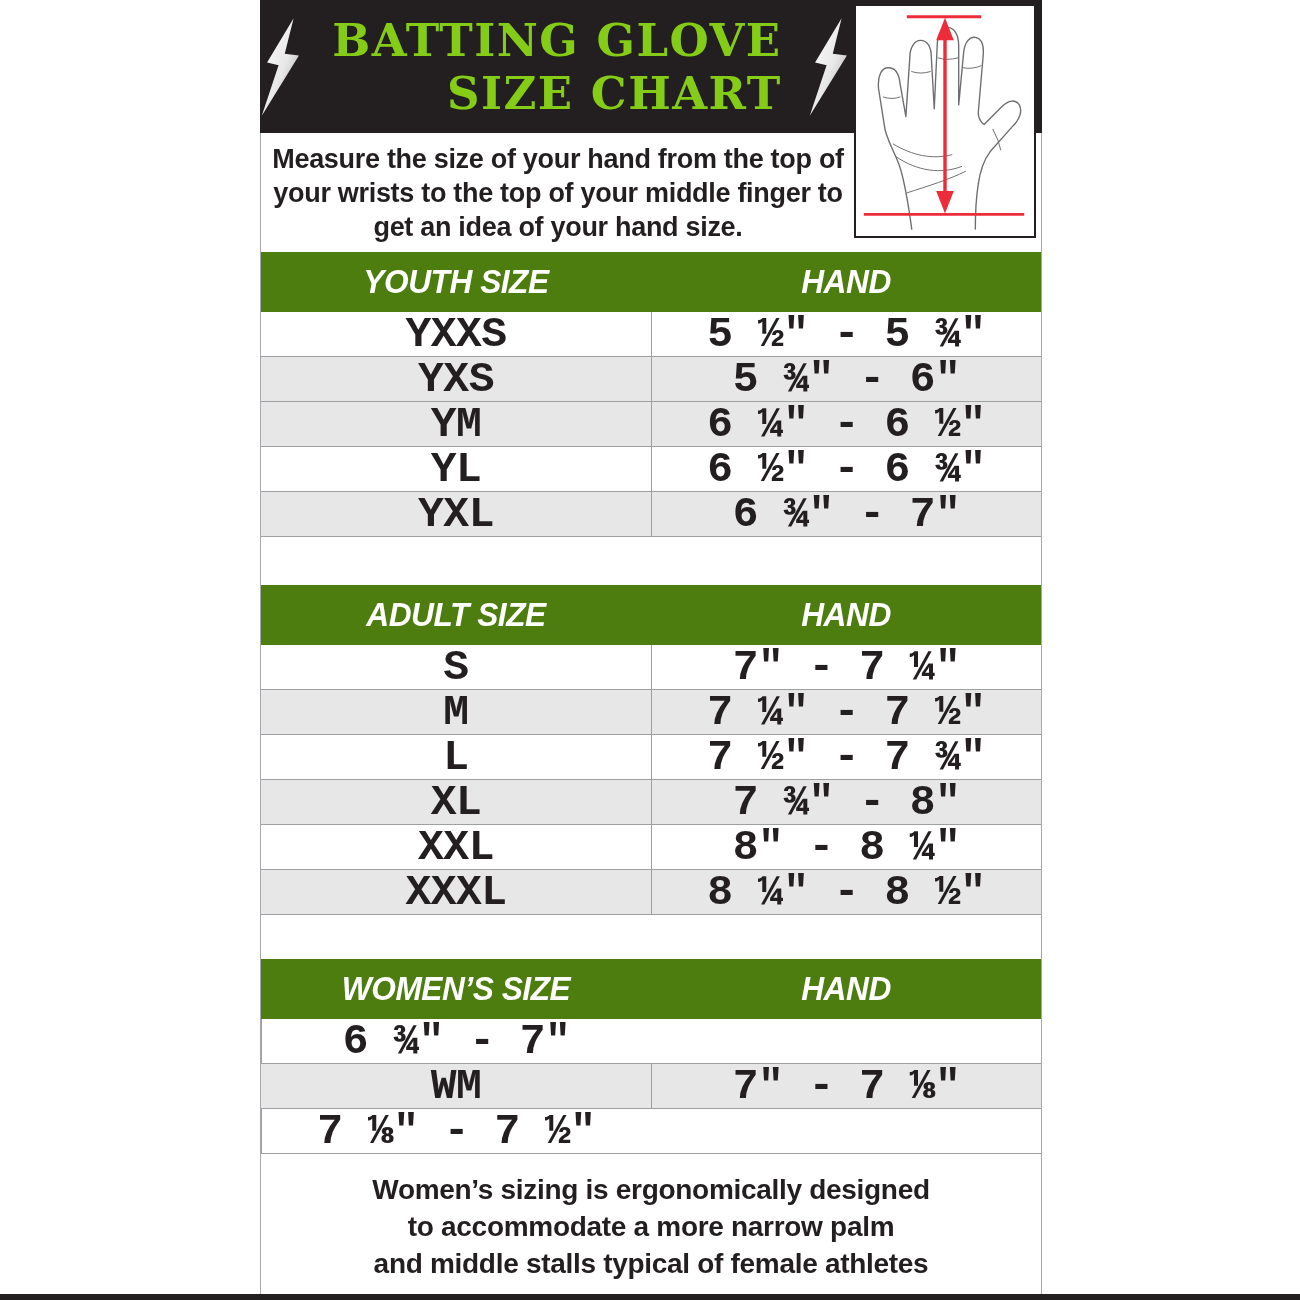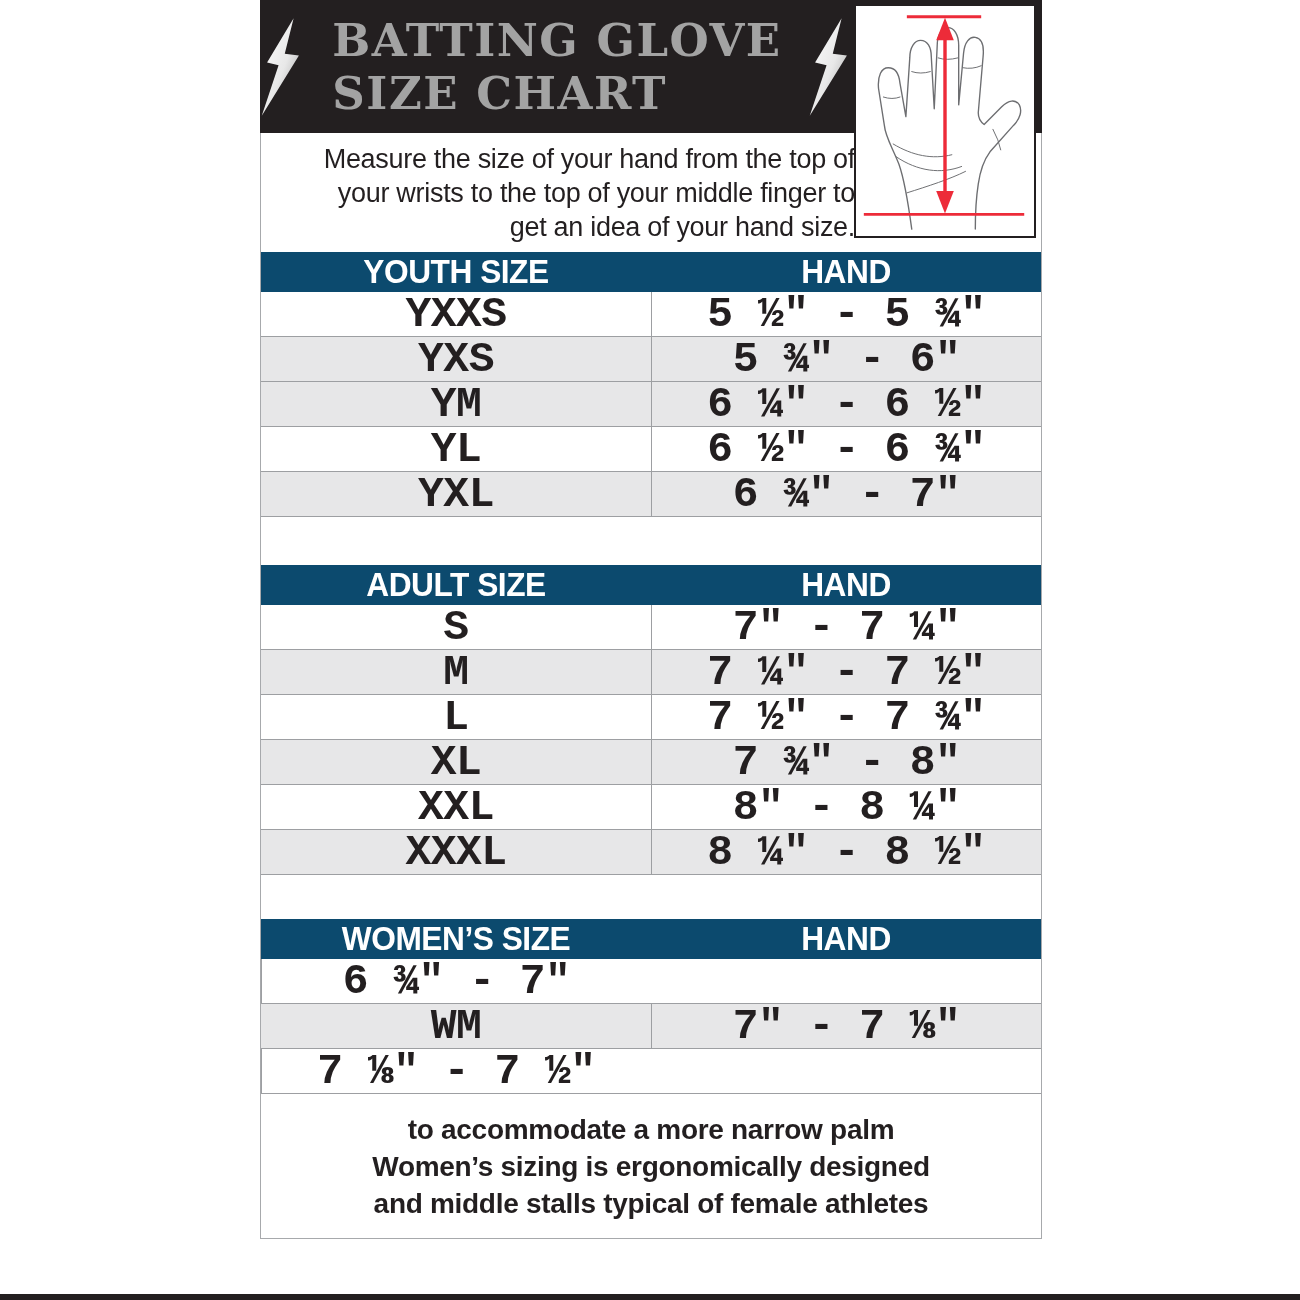--- a/index.html
+++ b/index.html
@@ -11,45 +11,45 @@
   .content { position:absolute; left:260px; top:0; width:782px; }
 
   
   .header-bar {
     height:133px; background:#231f20; display:flex; align-items:center;
   }
   .header-inner {
     width:594px; display:flex; align-items:center; justify-content:center; gap:26px;
   }
   .bolt { width:46px; height:104px; flex:0 0 auto; }
-  .title { text-align:left; color:#a3a3a3;
+  .title { text-align:right; color:#84cc16;
     font-family:"DejaVu Serif", "Liberation Serif", serif;
     font-weight:bold; font-size:45px; line-height:53px; letter-spacing:1.5px;
     white-space:nowrap;
   }
 
   
   .hand-box {
     position:absolute; left:594px; top:4px; width:182px; height:234px;
     background:#fff; border:2px solid #231f20; z-index:5;
   }
   .hand-box svg { display:block; width:100%; height:100%; }
 
   
   .bodycol { border-left:1px solid #a7a9ac; border-right:1px solid #a7a9ac; }
 
   .intro {
     height:119px; display:flex; align-items:center;
   }
   .intro-inner {
-    width:594px; text-align:right; font-size:27px; line-height:34px;
-    font-weight:400; letter-spacing:-0.3px;
-  }
-
-  .thead { height:40px; background:#0c4a6e; display:flex; }
+    width:594px; text-align:center; font-size:27px; line-height:34px;
+    font-weight:700; letter-spacing:-0.3px;
+  }
+
+  .thead { height:60px; background:#4d7c0f; display:flex;font-style:italic; }
   .th {
     width:50%; display:flex; align-items:center; justify-content:center;
     color:#fff; font-weight:bold; font-size:33px; letter-spacing:-0.5px;
     transform:scaleX(0.96);
   }
   .trow { height:45px; display:flex; border-bottom:1px solid #9d9fa2; }
   .trow.alt { background:#e7e7e8;justify-content:center; }
   .cell {
     width:50%; display:flex; align-items:center; justify-content:center;
     font-weight:bold; font-size:43px; letter-spacing:-0.5px;font-family:Liberation Mono, monospace;
@@ -225,22 +225,22 @@
       </div>
       <div class="trow alt">
         <div class="cell size">WM</div>
         <div class="cell hand">7" - 7 ⅛"</div>
       </div>
       <div class="trow">
         <div class="cell hand">7 ⅛" - 7 ½"</div>
       </div>
 
       <div class="footer">
+        <div>Women’s sizing is ergonomically designed</div>
         <div>to accommodate a more narrow palm</div>
-        <div>Women’s sizing is ergonomically designed</div>
         <div>and middle stalls typical of female athletes</div>
       </div>
 
     </div>
   </div>
 
   <div class="bottom-strip"></div>
 </div>
 
 </body></html>

